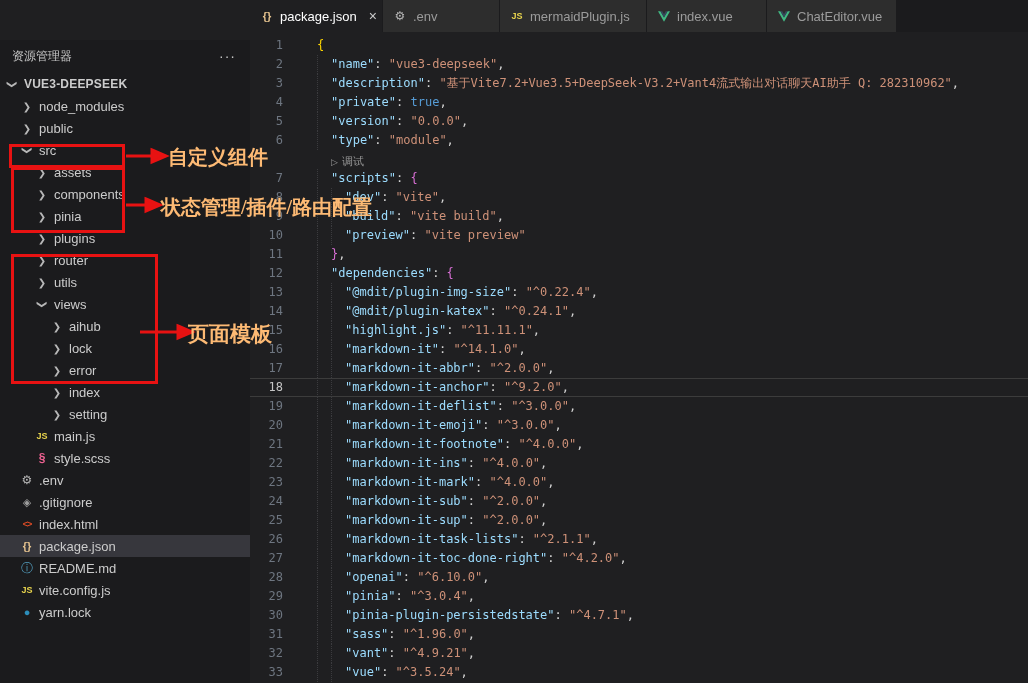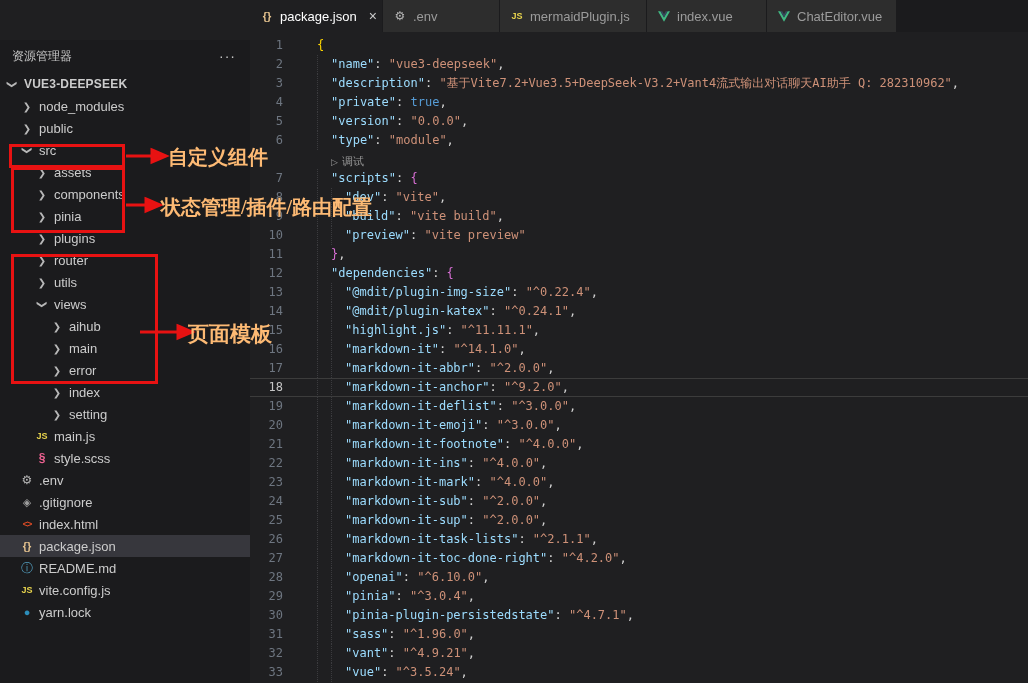--- a/index.html
+++ b/index.html
@@ -155,21 +155,21 @@
         <div class="trow" style="padding-left: 34px;">
           <span class="chev open">❯</span>
           <span class="tlabel">views</span>
         </div>
         <div class="trow" style="padding-left: 49px;">
           <span class="chev">❯</span>
           <span class="tlabel">aihub</span>
         </div>
         <div class="trow" style="padding-left: 49px;">
           <span class="chev">❯</span>
-          <span class="tlabel">main</span>
+          <span class="tlabel">lock</span>
         </div>
         <div class="trow" style="padding-left: 49px;">
           <span class="chev">❯</span>
           <span class="tlabel">error</span>
         </div>
         <div class="trow" style="padding-left: 49px;">
           <span class="chev">❯</span>
           <span class="tlabel">index</span>
         </div>
         <div class="trow" style="padding-left: 49px;">

